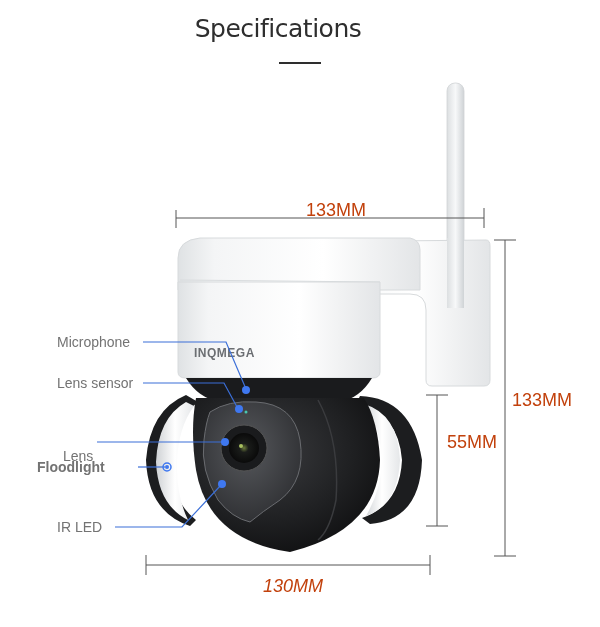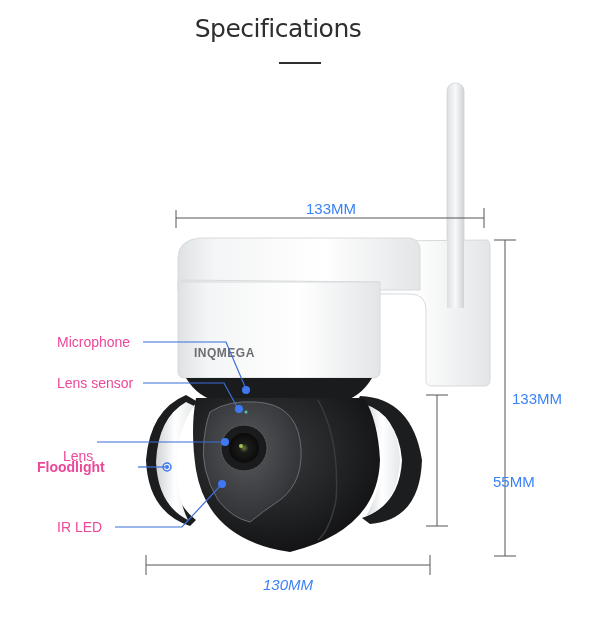--- a/index.html
+++ b/index.html
@@ -1,22 +1,22 @@
 <!DOCTYPE html>
 <html><head>
 <meta charset="utf-8">
 <style>
   html, body { margin:0; padding:0; background:#ffffff; }
   body { width:600px; height:627px; position:relative; overflow:hidden;
          font-family:"Liberation Sans", "DejaVu Sans", sans-serif; color:#222; }
   .title { position:absolute; left:0; width:488px; top:14px; text-align:center;
            font-family:"DejaVu Sans", sans-serif; font-weight:normal; font-size:25px; color:#2e2e2e; letter-spacing:-0.5px;margin-left:34px; }
   .title-rule { position:absolute; left:279px; top:62px; width:42px; height:2px; background:#2e2e2e; }
-  .dim-label { position:absolute; font-size:15px; color:#3b82f6; white-space:nowrap; }
-  .callout-label { position:absolute; font-size:14px; color:#ec4899; white-space:nowrap; }
+  .dim-label { position:absolute; font-size:18px; color:#c2410c; white-space:nowrap; }
+  .callout-label { position:absolute; font-size:14px; color:#737373; white-space:nowrap; }
   svg.art { position:absolute; left:0; top:0; }
 </style>
 </head>
 <body>
 
 <div class="title">Specifications</div>
 <div class="title-rule"></div>
 
 <svg class="art" width="600" height="627" viewBox="0 0 600 627">
   <defs>
@@ -126,20 +126,20 @@
     <line x1="426" y1="526" x2="448" y2="526"></line>
 
     <line x1="146" y1="565" x2="430" y2="565"></line>
     <line x1="146" y1="555" x2="146" y2="575"></line>
     <line x1="430" y1="555" x2="430" y2="575"></line>
   </g>
 </svg>
 
 <div class="dim-label" style="left:306px; top:200px;">133MM</div>
 <div class="dim-label" style="left:512px; top:390px;">133MM</div>
-<div class="dim-label" style="left:447px; top:473px;margin-left:46px;">55MM</div>
+<div class="dim-label" style="left:447px; top:432px;">55MM</div>
 <div class="dim-label" style="left:263px; top:576px;font-style:italic;">130MM</div>
 
 <div class="callout-label" style="left:57px; top:334px;">Microphone</div>
 <div class="callout-label" style="left:57px; top:375px;">Lens sensor</div>
 <div class="callout-label" style="left:63px; top:448px;">Lens</div>
 <div class="callout-label" style="left:37px; top:459px;font-weight:bold;">Floodlight</div>
 <div class="callout-label" style="left:57px; top:519px;">IR LED</div>
 
 </body></html>

